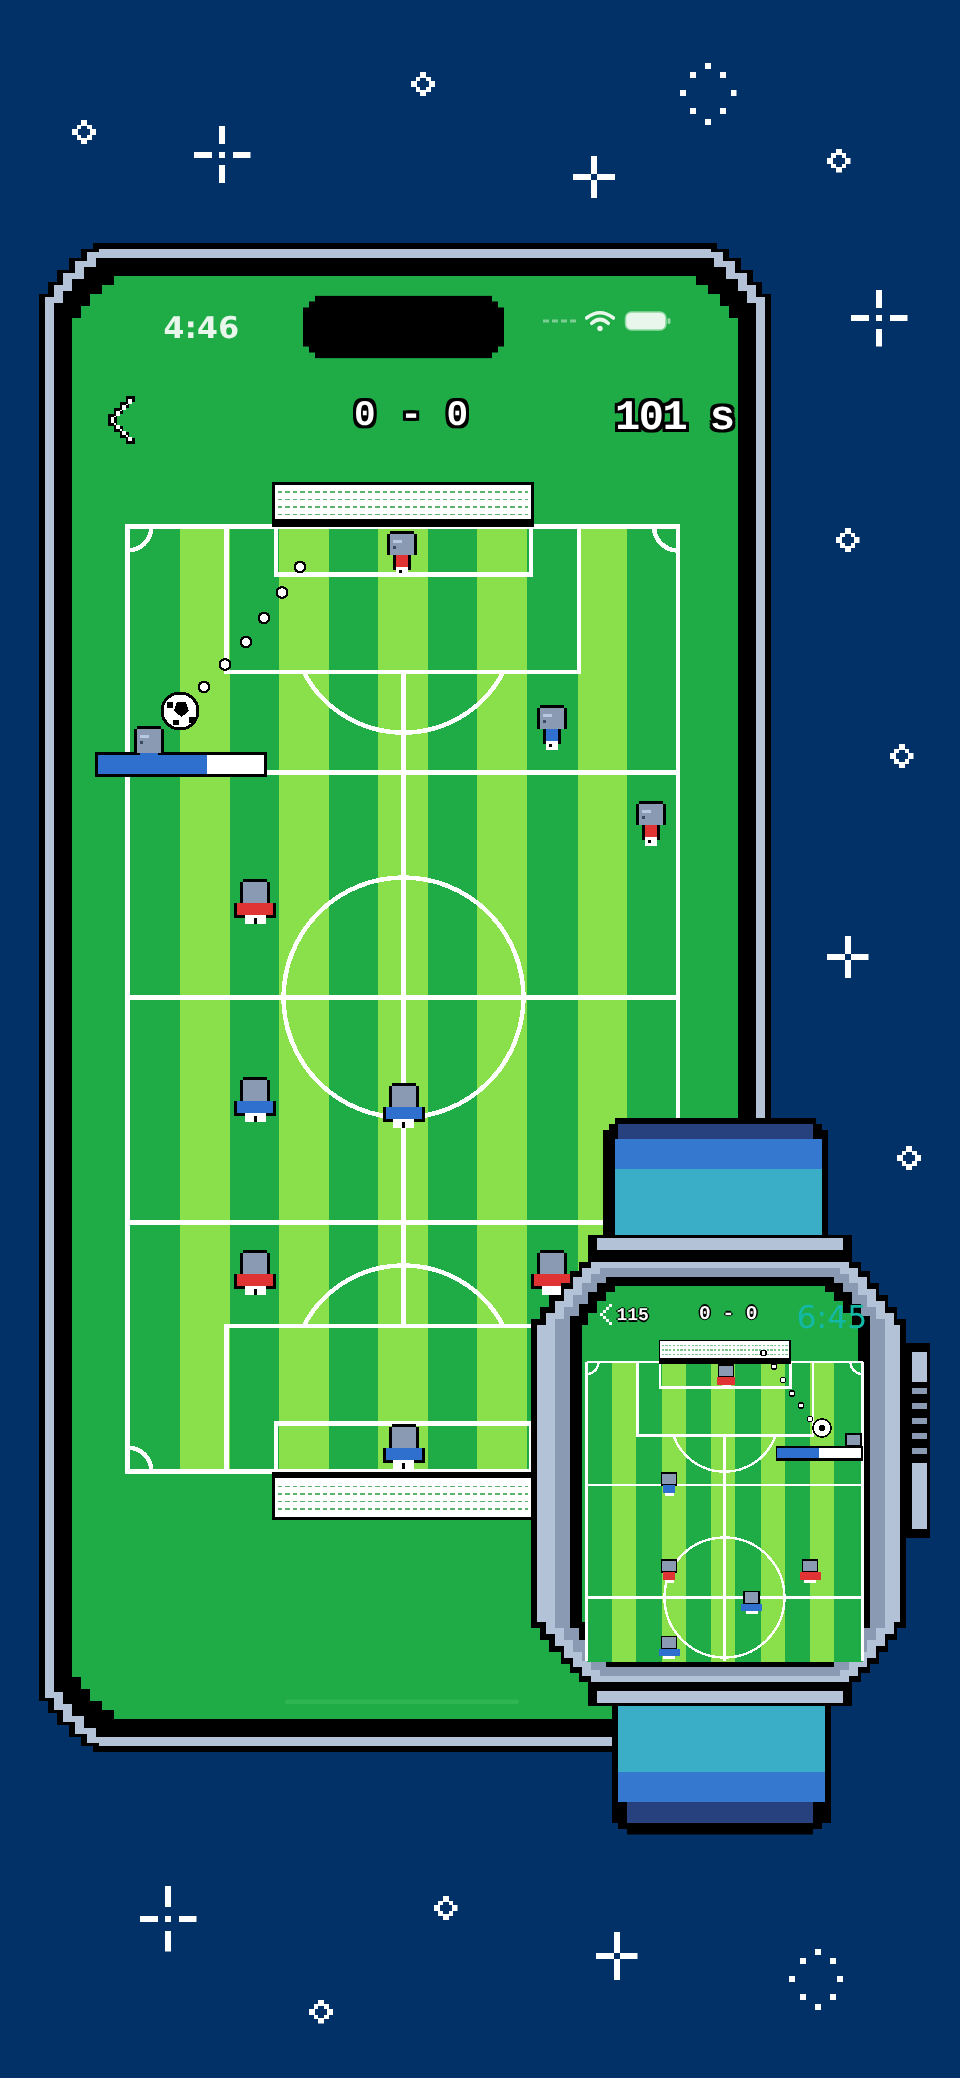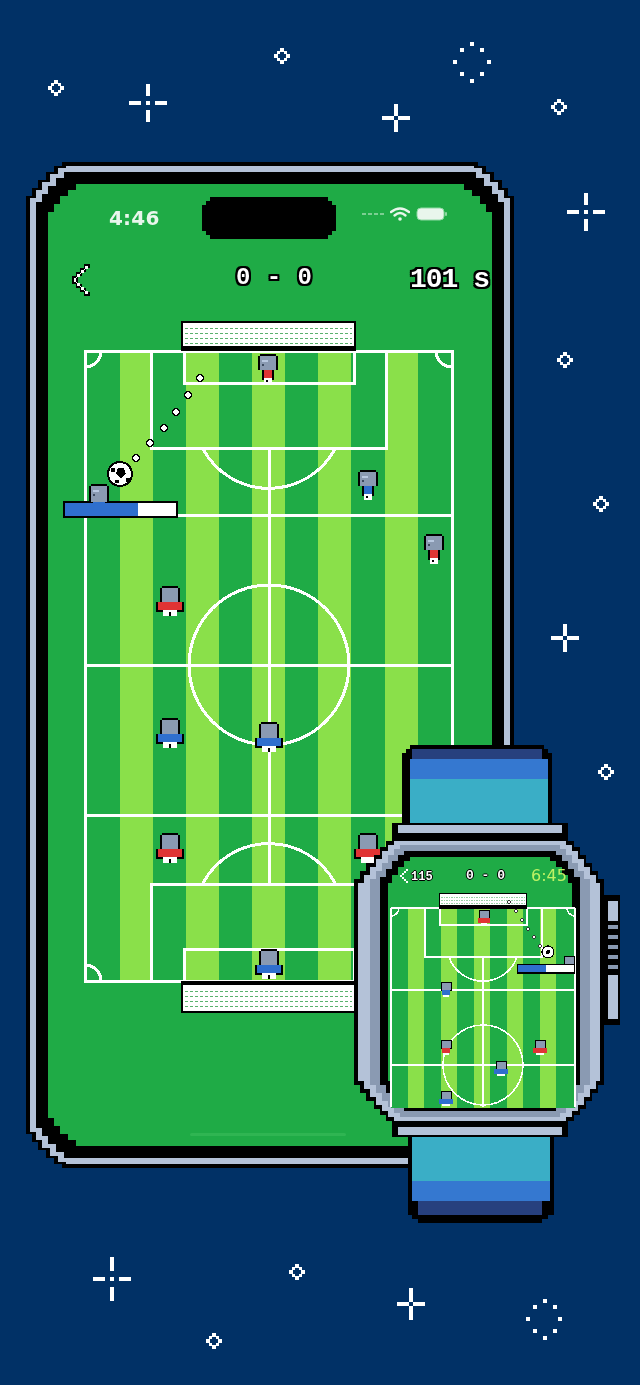--- a/index.html
+++ b/index.html
@@ -72,21 +72,21 @@
   .home-indicator { position: absolute; left: 190px; top: 1133px; width: 156px; height: 3px; background: #2fb552; border-radius: 2px; }
 
   
   .watch { position: absolute; left: 352px; top: 745px; width: 282px; height: 478px; }
   .watch svg { display: block; shape-rendering: crispEdges; }
 
   .w-status { position: absolute; top: 868px; }
   .w-back { left: 399px; display: flex; align-items: flex-end; gap: 2px; cursor: pointer; }
   .w-back-num { font-size: 12px; }
   .w-score { left: 466px; font-size: 13px; }
-  .w-time { left: 531px; top: 866px; color: #bef264; font-family: "DejaVu Sans", sans-serif; font-size: 16px; font-weight: normal; }
+  .w-time { left: 531px; top: 866px; color: #14b8a6; font-family: "DejaVu Sans", sans-serif; font-size: 21px; font-weight: normal; }
 </style>
 </head>
 <body>
 
 <div class="star" style="left:48px;top:80px;">
   <svg width="16" height="16" viewBox="0 0 16 16">
       <rect x="6" y="0" width="4" height="4" fill="#fff"></rect>
       <rect x="0" y="6" width="4" height="4" fill="#fff"></rect>
       <rect x="12" y="6" width="4" height="4" fill="#fff"></rect>
       <rect x="6" y="12" width="4" height="4" fill="#fff"></rect>

